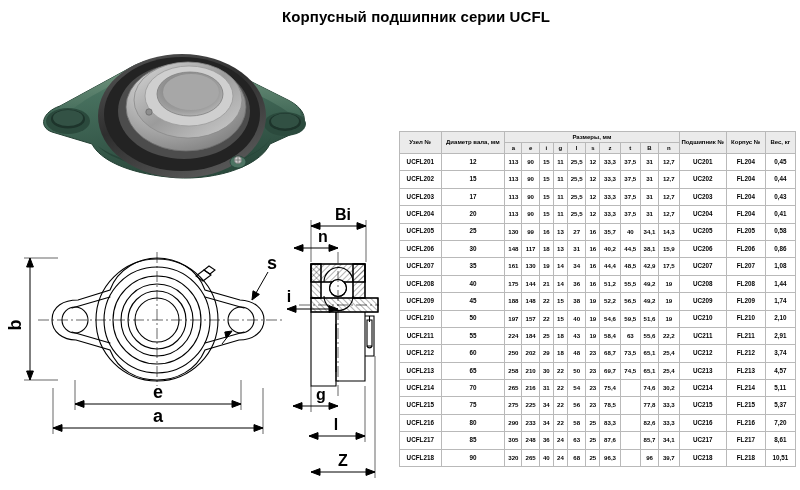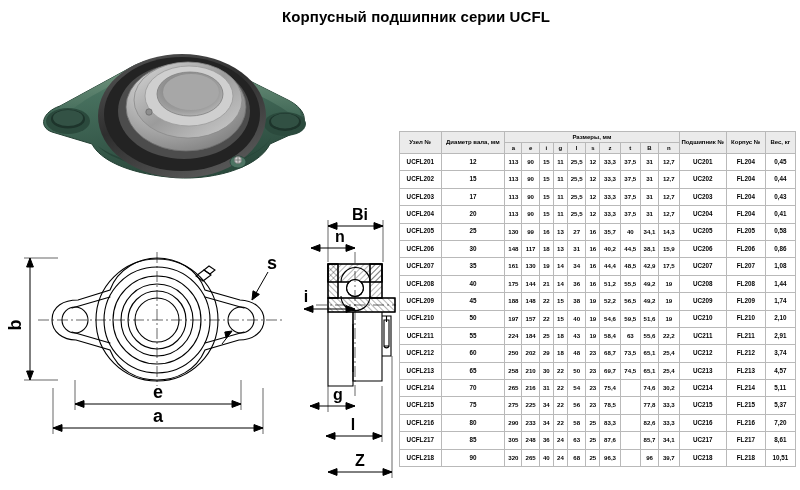--- a/index.html
+++ b/index.html
@@ -32,21 +32,21 @@
 
   
   #front-view {
     position: absolute;
     left: 0px; top: 228px;
     width: 302px; height: 262px;
   }
   
   #side-view {
     position: absolute;
-    left: 296px; top: 196px;
+    left: 279px; top: 196px;
     width: 110px; height: 294px;
   }
   .dwg { display: block; }
   .dim-label {
     font-family: "Liberation Sans", sans-serif;
     font-weight: bold;
     fill: #000;
   }
 
   

